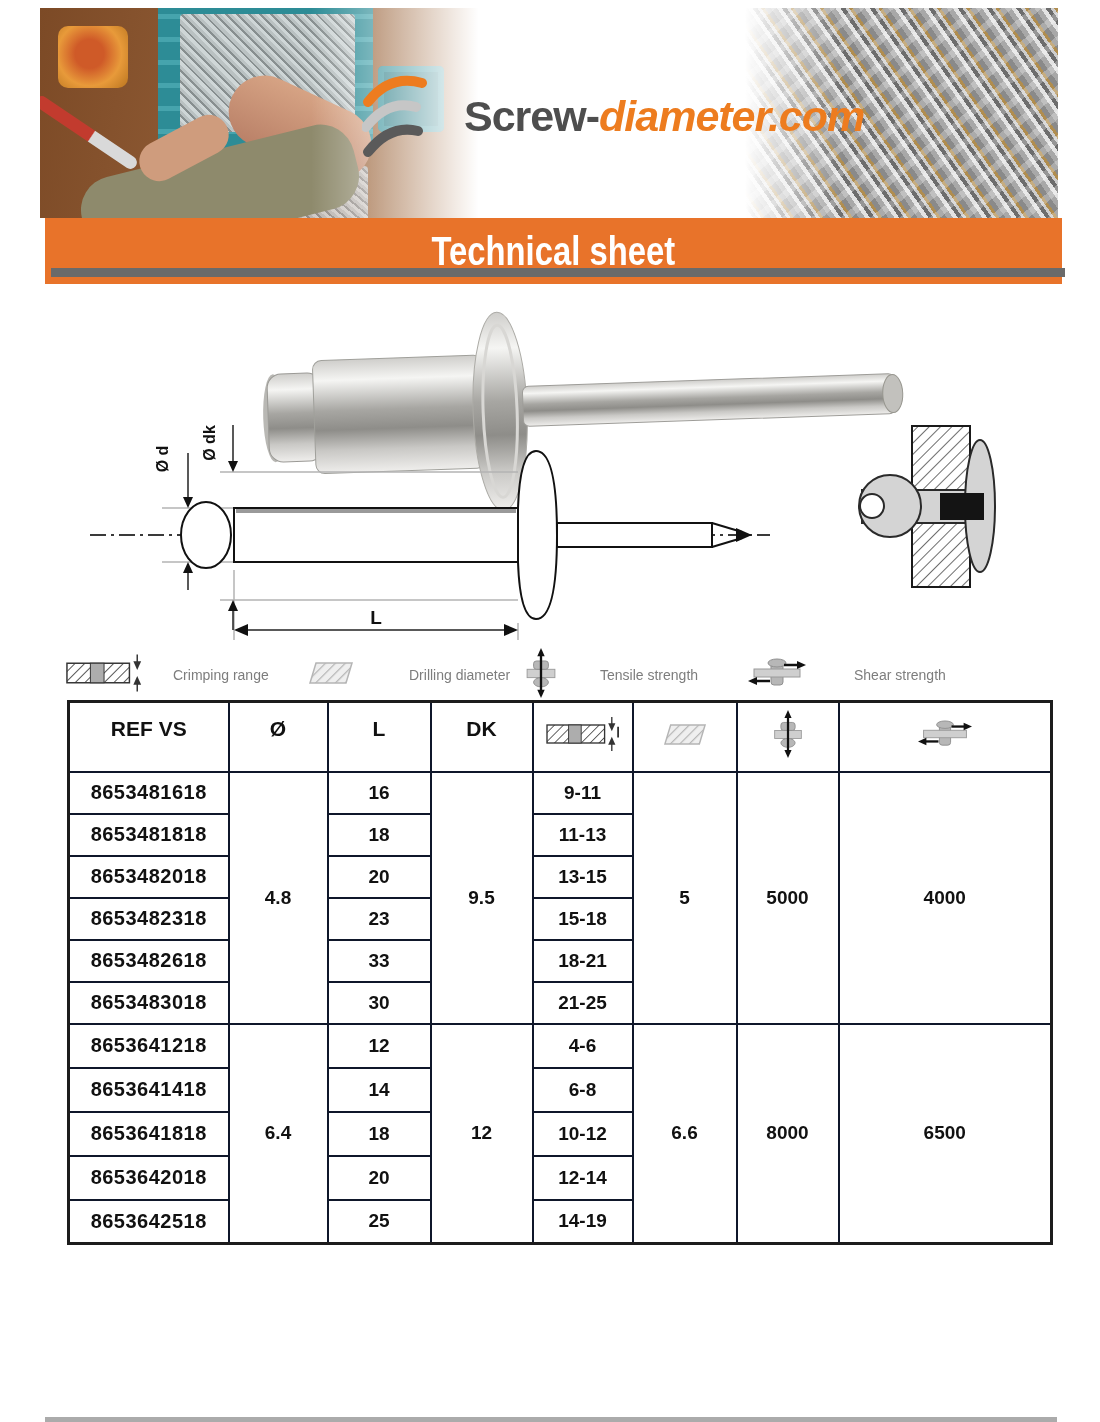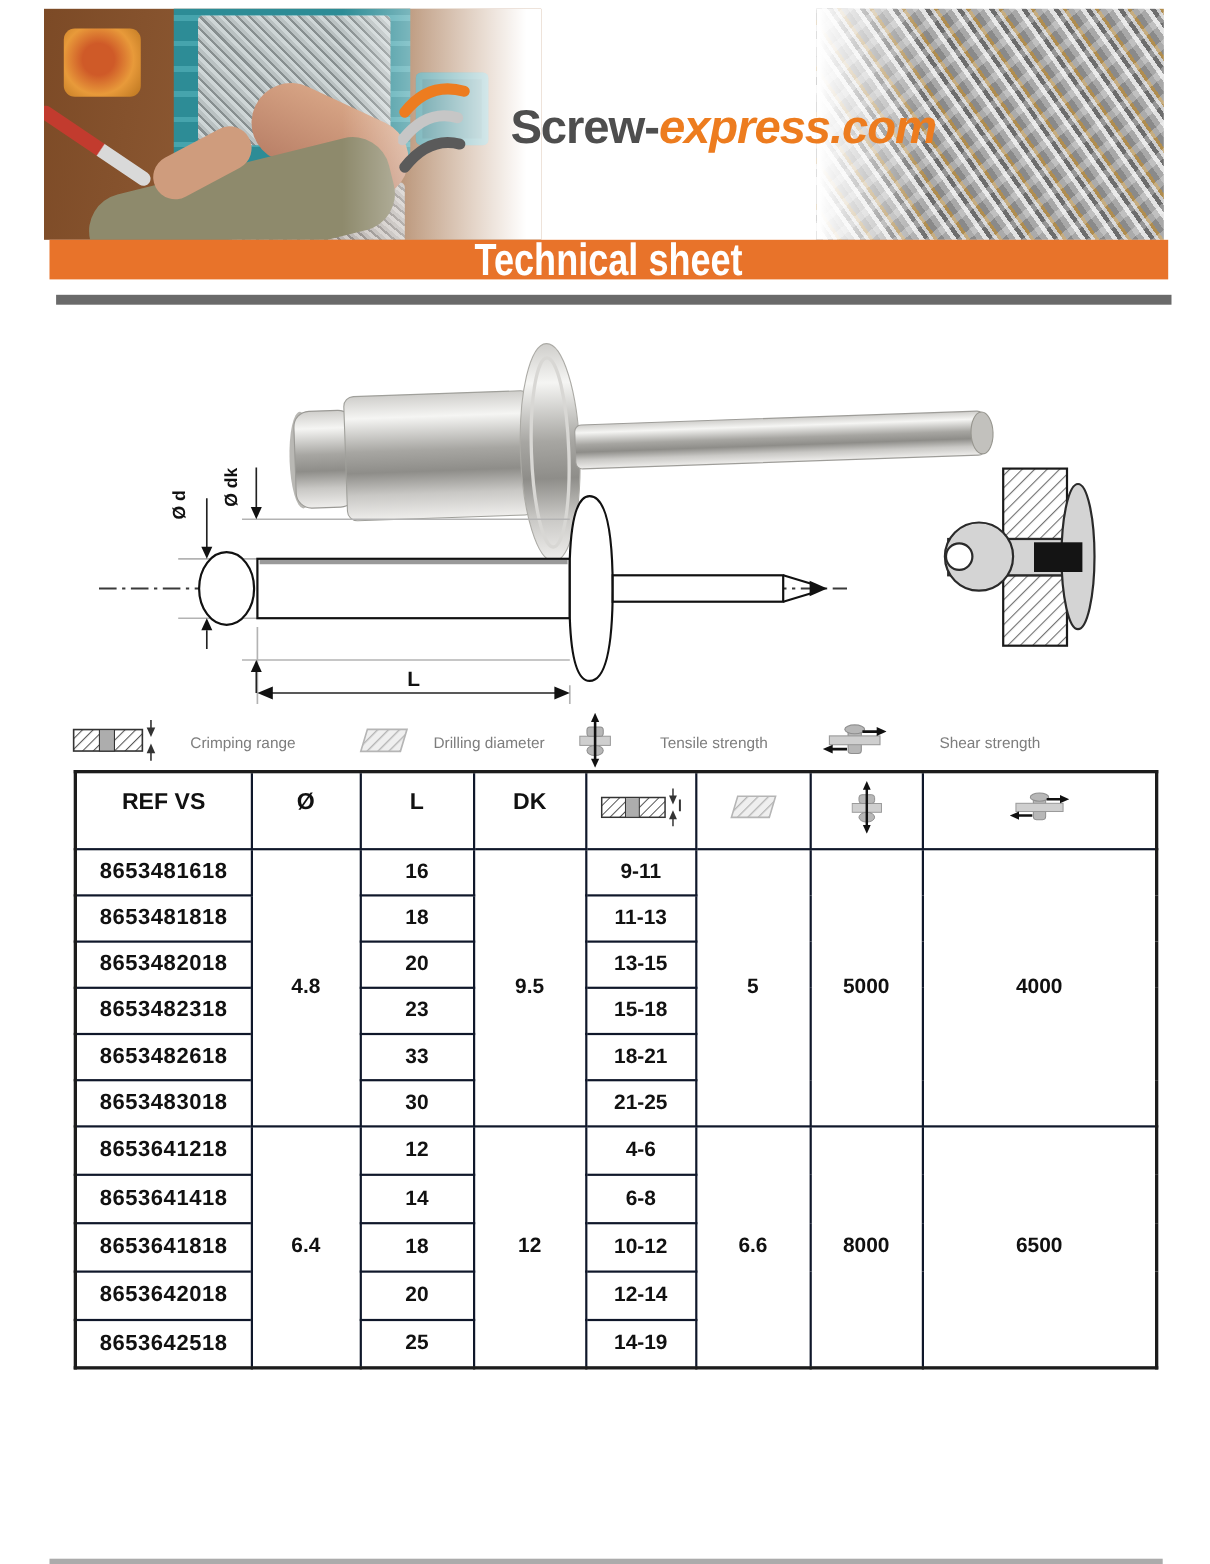--- a/index.html
+++ b/index.html
@@ -35,36 +35,36 @@
   .ph-tray{left:168px;top:158px;width:160px;height:56px;border-radius:4px;opacity:.9;
     background:repeating-linear-gradient(40deg,#d4d4d4 0 3px,#909090 3px 5px,#bfbfbf 5px 8px);}
 
   
   .logo{position:absolute;left:362px;top:70px;display:flex;align-items:center;gap:10px;}
   .logo-text{font-size:43px;font-weight:bold;letter-spacing:-1px;white-space:nowrap;}
   .logo-text .lp{color:#4e4e4e;padding-left:20px;}
   .logo-text .ls{color:#ED7C1F;font-style:italic;}
 
   
-  .banner{position:absolute;left:45px;top:218px;width:1017px;height:36px;background:#E8732A;
+  .banner{position:absolute;left:45px;top:218px;width:1017px;height:66px;background:#E8732A;
     display:flex;align-items:center;justify-content:center;}
   .banner-text{color:#fff;font-size:41px;font-weight:bold;transform:scaleX(.8);white-space:nowrap;}
   .banner-strip{position:absolute;left:51px;top:268px;width:1014px;height:9px;background:#6A6A6A;}
 
   
   .photo-rivet{position:absolute;left:250px;top:300px;width:690px;height:212px;}
   .drawing{position:absolute;left:70px;top:415px;width:710px;height:240px;}
   .xsection{position:absolute;left:852px;top:424px;width:150px;height:165px;}
 
   
   .legend{position:absolute;left:0;top:650px;width:1100px;height:50px;}
   .lg-item{position:absolute;top:0;height:50px;display:flex;align-items:center;}
   .lg-lb{color:#7d7d7d;font-size:14px;white-space:nowrap;}
   .i1{left:65px;}  .i1 .lg-lb{margin-left:26px;}
-  .i2{left:326px;} .i2 .lg-lb{margin-left:22px;}
+  .i2{left:308px;gap:33px;} .i2 .lg-lb{margin-left:22px;}
   .i3{left:526px;} .i3 .lg-lb{margin-left:44px;}
   .i4{left:748px;justify-content:center;} .i4 .lg-lb{margin-left:48px;}
 
   
   table.spec{position:absolute;left:67px;top:700px;width:983px;border-collapse:collapse;table-layout:fixed;
     border:3px solid #1C1C1C;}
   .spec th,.spec td{border:2px solid #0f172a;text-align:center;vertical-align:middle;padding:0;
     color:#111;font-weight:bold;font-size:19px;}
   .spec thead tr{height:70px;}
   .spec th.txt{font-size:21px;padding-bottom:16px;}
@@ -99,21 +99,21 @@
   <div class="hdr-photo right">
     <div class="fade"></div>
   </div>
 
   <div class="logo">
     <svg width="72" height="92" viewBox="0 0 72 92">
       <path d="M6 32 Q 28 4 60 13" stroke="#ED7C1F" stroke-width="10" fill="none" stroke-linecap="round"></path>
       <path d="M4 57 Q 26 29 54 37" stroke="#C6C6C6" stroke-width="10" fill="none" stroke-linecap="round"></path>
       <path d="M6 82 Q 28 54 56 61" stroke="#5A5A5A" stroke-width="10" fill="none" stroke-linecap="round"></path>
     </svg>
-    <div class="logo-text"><span class="lp">Screw-</span><span class="ls">express.com</span></div>
+    <div class="logo-text"><span class="lp">Screw-</span><span class="ls">diameter.com</span></div>
   </div>
 
   <div class="banner">
     <span class="banner-text">Technical sheet</span>
   </div>
   <div class="banner-strip"></div>
 
   <div class="photo-rivet">
     <svg width="690" height="212" viewBox="0 0 690 212">
       <defs>

